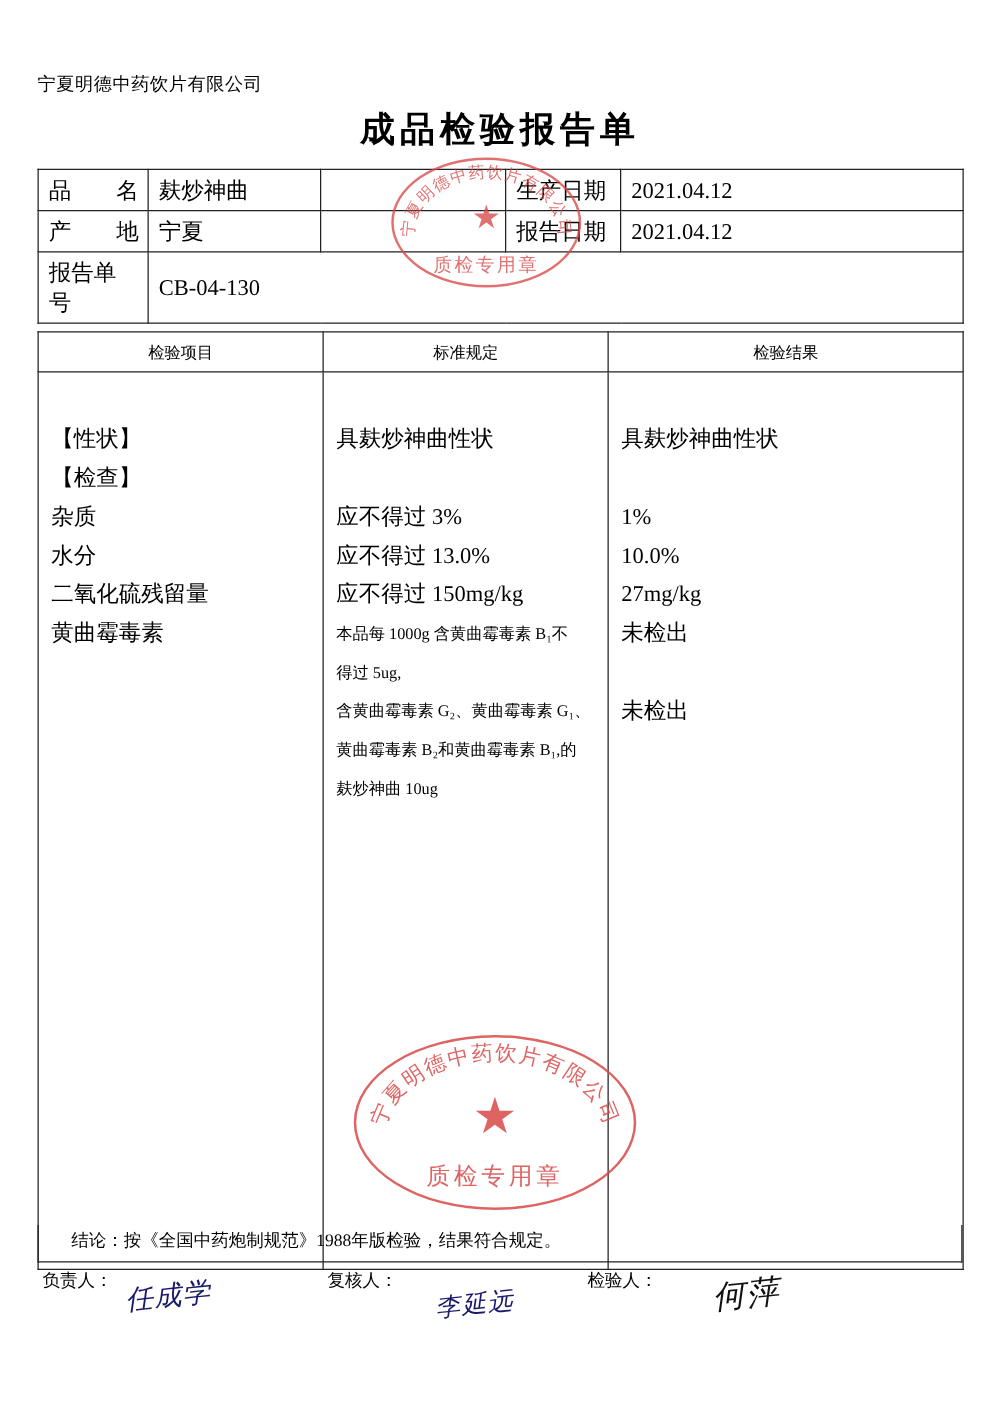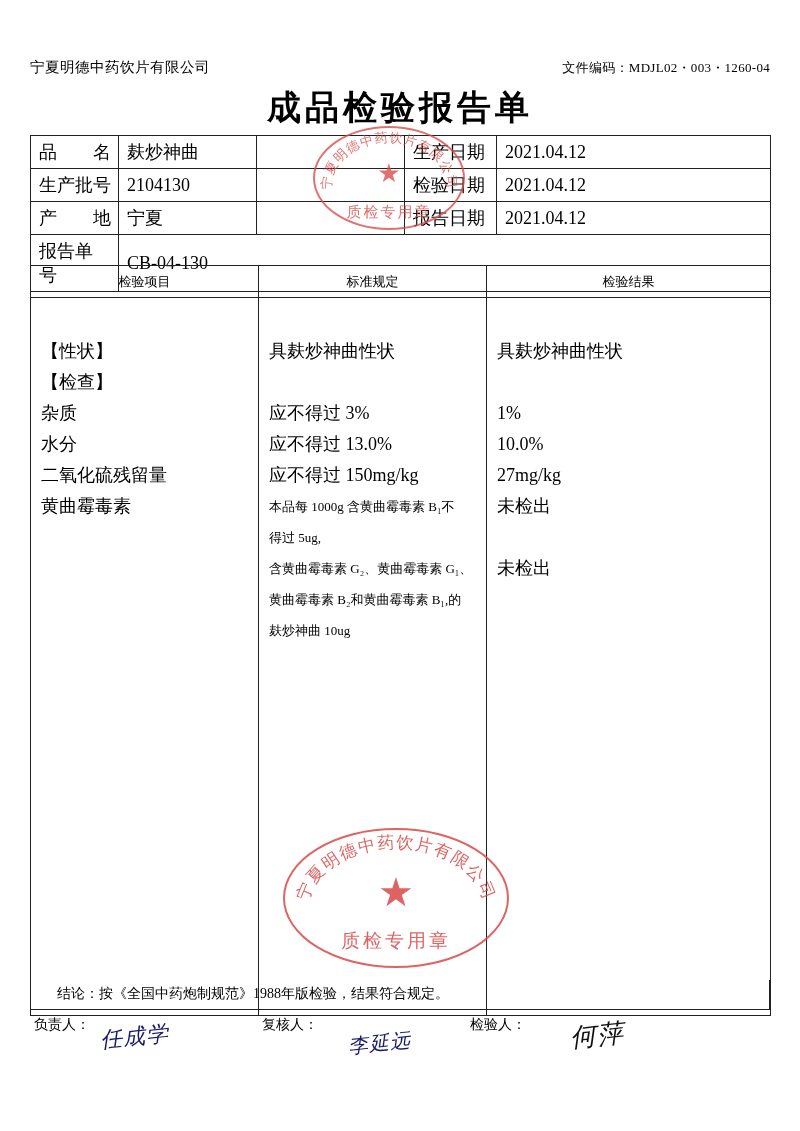--- a/index.html
+++ b/index.html
@@ -44,21 +44,21 @@
     letter-spacing: 0.3px;
   }
 
   
   .doc-title {
     position: absolute;
     left: 0;
     top: 85px;
     width: 800px;
     text-align: center;
-    font-size: 34px;
+    font-size: 28px;
     font-weight: bold;
     letter-spacing: 4px;
     font-family: "Liberation Serif", "DejaVu Serif", serif;
   }
 
   
   .tbl {
     position: absolute;
     left: 30px;
     top: 135px;
@@ -253,39 +253,31 @@
     font-family: "Liberation Serif", serif;
   }
 </style>
 </head>
 <body>
 
 <div class="page">
 
   <div class="header-row">
     <span class="header-company">宁夏明德中药饮片有限公司</span>
-    <span class="header-code"><span>文件编码：</span><span>MDJL02・003・1260-04</span></span>
   </div>
 
   <div class="doc-title">成品检验报告单</div>
 
   <table class="tbl">
     <tbody>
         <tr>
       <td class="lbl"><span class="lbl-spread">品　　名</span></td>
       <td class="val">麸炒神曲</td>
       <td class="mid-blank"></td>
       <td class="lbl2">生产日期</td>
-      <td class="val2">2021.04.12</td>
-    </tr>
-    <tr>
-      <td class="lbl">生产批号</td>
-      <td class="val">2104130</td>
-      <td class="mid-blank"></td>
-      <td class="lbl2">检验日期</td>
       <td class="val2">2021.04.12</td>
     </tr>
     <tr>
       <td class="lbl"><span class="lbl-spread">产　　地</span></td>
       <td class="val">宁夏</td>
       <td class="mid-blank"></td>
       <td class="lbl2">报告日期</td>
       <td class="val2">2021.04.12</td>
     </tr>
     <tr>

